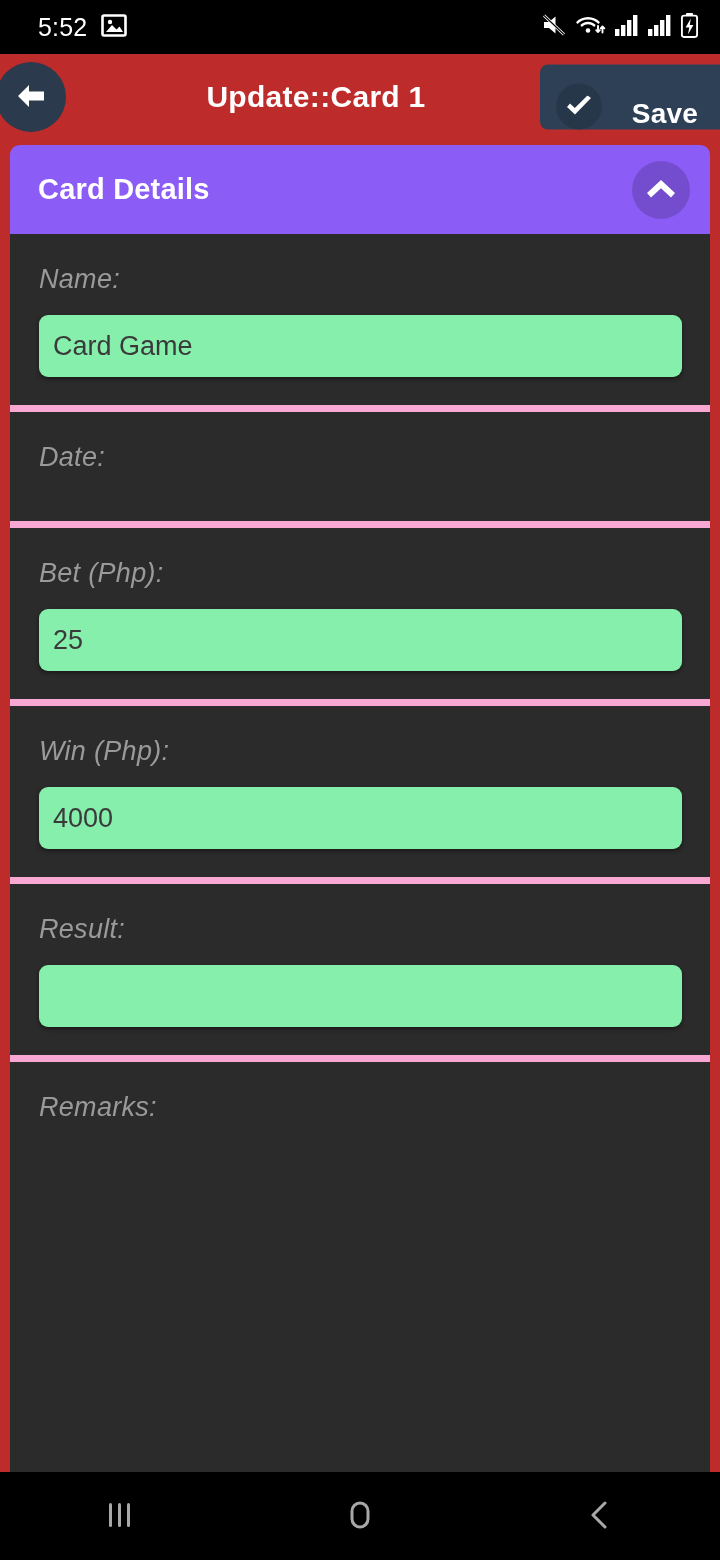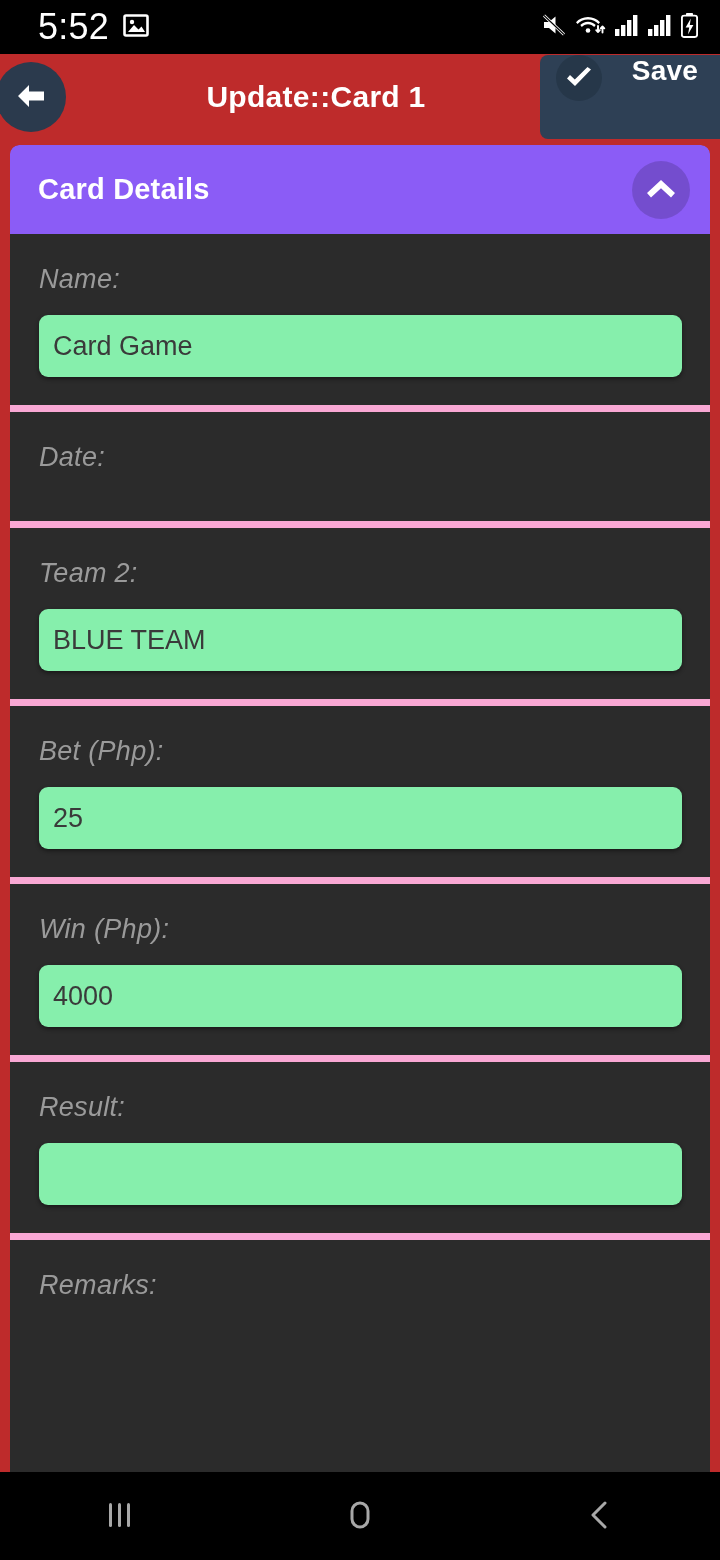--- a/index.html
+++ b/index.html
@@ -19,21 +19,21 @@
   
   #status-bar {
     position:absolute; top:0; left:0;
     width:720px; height:54px;
     background:#000;
     display:flex; align-items:center;
     padding:0 22px 0 38px;
   }
   #status-left { display:flex; align-items:center; gap:14px; }
   #clock {
-    color:#fff; font-size:36px; font-weight:400;
+    color:#fff; font-size:25px; font-weight:400;
     letter-spacing:0.2px; line-height:1;text-align:center;
   }
   #status-right {
     margin-left:auto; display:flex; align-items:center; gap:9px;
   }
   .sb-icon { display:block; }
 
   
   #app-bar {
     position:absolute; top:54px; left:0;
@@ -52,24 +52,24 @@
   #app-title {
     position:absolute; left:0; right:0;
     text-align:center;
     color:#fff; font-size:30px; font-weight:bold;
     letter-spacing:0.3px;
     padding-left:20px; padding-right:108px;
   }
   #save-button {
     position:absolute; right:0; top:50%;
     transform:translateY(-50%);
-    height:84px;
+    height:65px;
     background:#2E4055;
     border-radius:8px 0 0 8px;
-    display:flex; align-items:flex-start;
+    display:flex; align-items:flex-end;
     gap:30px; padding:0 22px 0 16px;
     border:none; cursor:pointer;
   }
   #save-check-badge {
     width:46px; height:46px; border-radius:50%;
     background:#263749;
     display:flex; align-items:center; justify-content:center;
     flex:none;
   }
   #save-label {
@@ -252,24 +252,20 @@
       <div class="field-group">
         <label class="field-label">Name:</label>
         <input class="field-input" type="text" value="Card Game" style="">
       </div>
 
       <div class="field-group">
         <label class="field-label">Date:</label>
       </div>
 
 
-      <div class="field-group">
-        <label class="field-label">Team 2:</label>
-        <input class="field-input" type="text" value="BLUE TEAM" style="">
-      </div>
 
       <div class="field-group">
         <label class="field-label">Bet (Php):</label>
         <input class="field-input" type="text" value="25" style="">
       </div>
 
       <div class="field-group">
         <label class="field-label">Win (Php):</label>
         <input class="field-input" type="text" value="4000" style="">
       </div>

